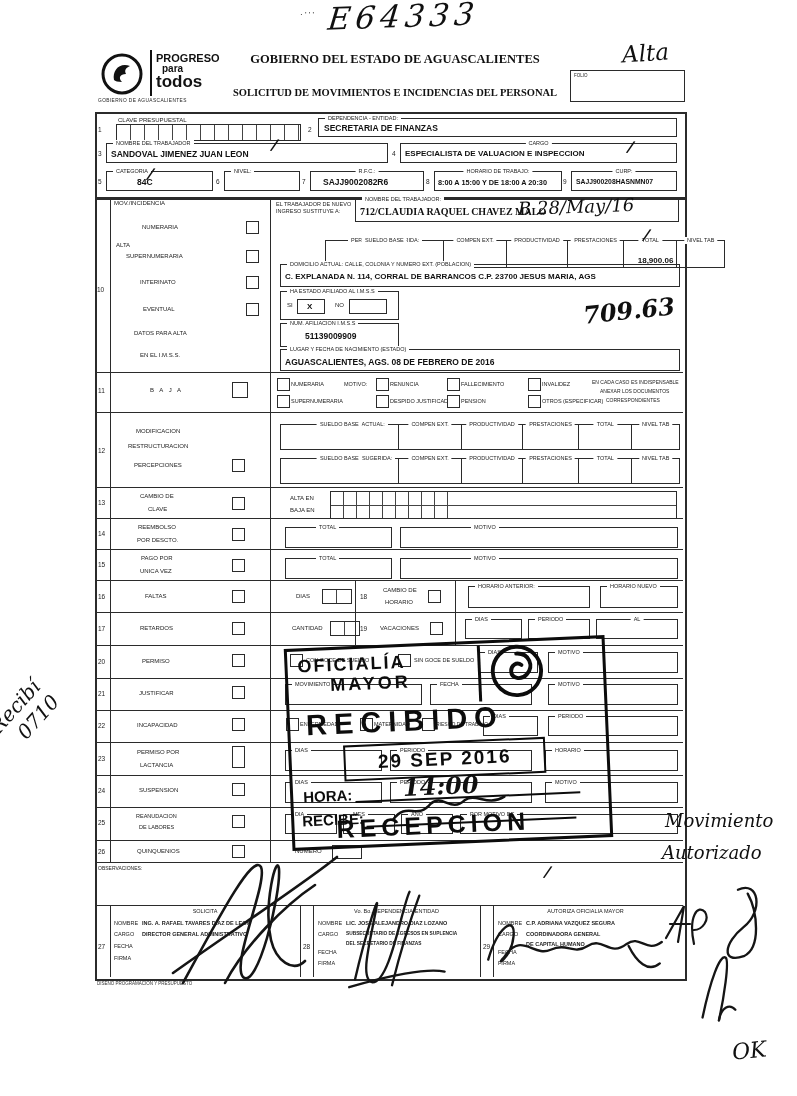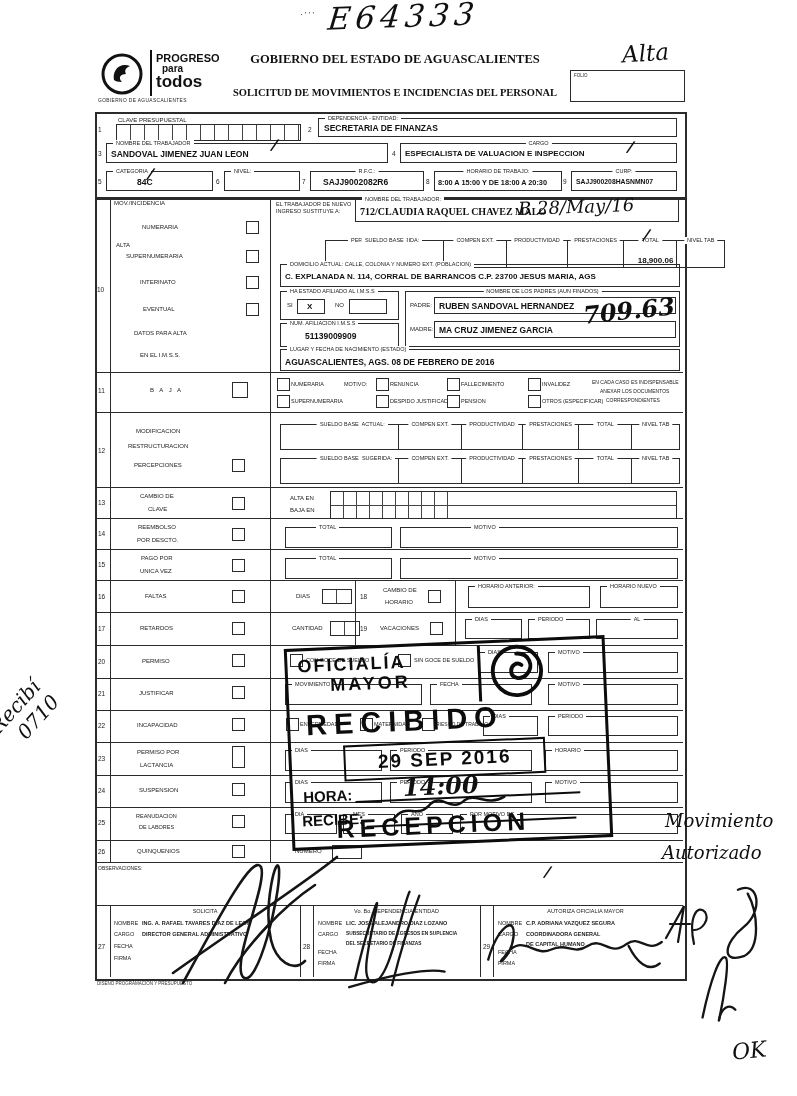--- a/index.html
+++ b/index.html
@@ -187,31 +187,20 @@
   <div class="bx" style="left:280px;top:291px;width:117px;height:27px;">
     <span class="tag">HA ESTADO AFILIADO AL I.M.S.S</span>
     <span class="lb" style="position:absolute;left:6px;top:10px;">SI</span>
     <div class="bx" style="left:16px;top:7px;width:26px;height:13px;">
       <span class="val" style="position:absolute;left:9px;top:2px;font-size:8px;">X</span>
     </div>
     <span class="lb" style="position:absolute;left:54px;top:10px;">NO</span>
     <div class="bx" style="left:68px;top:7px;width:36px;height:13px;"></div>
   </div>
 
-  <div class="bx" style="left:405px;top:291px;width:273px;height:54px;">
-    <span class="tag" style="left:50%;transform:translateX(-50%);">NOMBRE DE LOS PADRES (AUN FINADOS)</span>
-    <span class="lb" style="position:absolute;left:4px;top:10px;">PADRE:</span>
-    <div class="bx" style="left:28px;top:5px;width:240px;height:15px;">
-      <span class="val" style="position:absolute;left:4px;top:3px;">RUBEN SANDOVAL HERNANDEZ</span>
-    </div>
-    <span class="lb" style="position:absolute;left:4px;top:34px;">MADRE:</span>
-    <div class="bx" style="left:28px;top:29px;width:240px;height:15px;">
-      <span class="val" style="position:absolute;left:4px;top:3px;">MA CRUZ JIMENEZ GARCIA</span>
-    </div>
-  </div>
   <span class="abs hw" style="left:583px;top:296px;font-size:24px;font-weight:bold;transform:rotate(-6deg);z-index:4;">709.63</span>
 
   <div class="bx" style="left:280px;top:323px;width:117px;height:22px;">
     <span class="tag">NUM. AFILIACION I.M.S.S</span>
     <span class="val" style="position:absolute;left:24px;top:7px;">51139009909</span>
   </div>
 
   <div class="bx" style="left:280px;top:349px;width:398px;height:20px;">
     <span class="tag">LUGAR Y FECHA DE NACIMIENTO (ESTADO)</span>
     <span class="val" style="position:absolute;left:4px;top:7px;">AGUASCALIENTES, AGS. 08 DE FEBRERO DE 2016</span>

